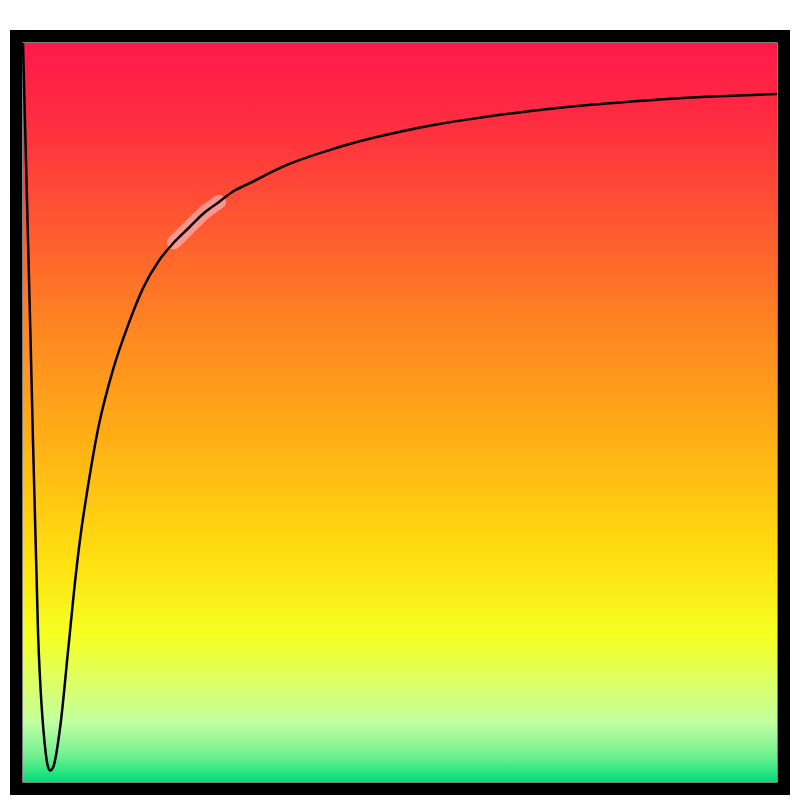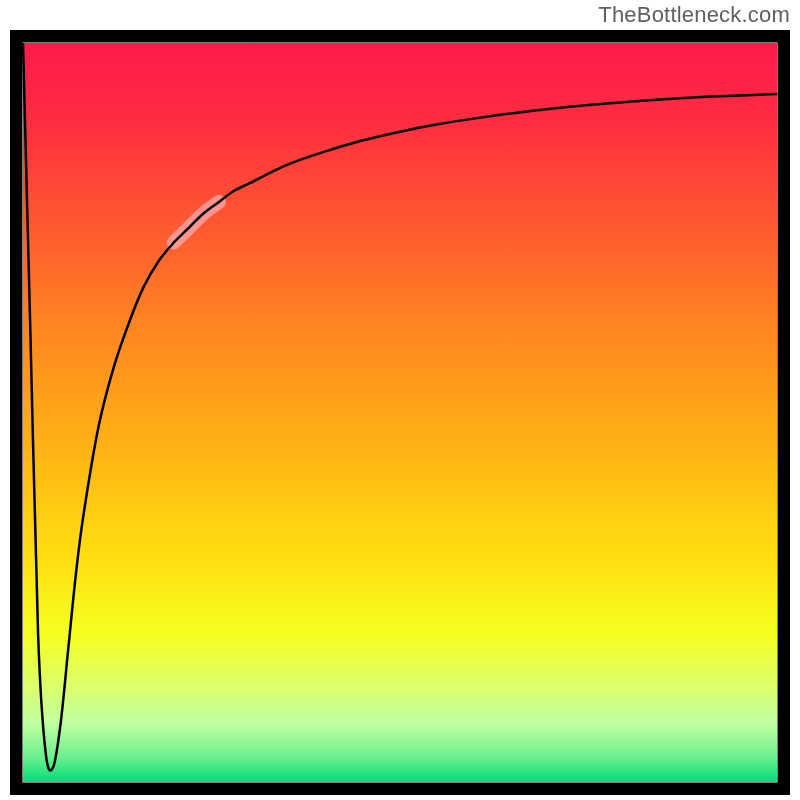--- a/index.html
+++ b/index.html
@@ -30,21 +30,20 @@
     top: 30px;
     left: 10px;
     width: 780px;
     height: 765px;
   }
 </style>
 </head>
 <body>
 
 <div class="chart-container">
-  <div class="watermark">TheBottleneck.com</div>
 
   <svg class="plot" viewBox="0 0 780 765" preserveAspectRatio="none">
     <defs>
       <linearGradient id="bg-grad" x1="0" y1="0" x2="0" y2="1">
           <stop offset="0%" stop-color="#ff1a4b"></stop>
           <stop offset="10%" stop-color="#ff2b41"></stop>
           <stop offset="25%" stop-color="#ff5a30"></stop>
           <stop offset="40%" stop-color="#ff8a20"></stop>
           <stop offset="55.00000000000001%" stop-color="#ffb315"></stop>
           <stop offset="70%" stop-color="#ffe010"></stop>

